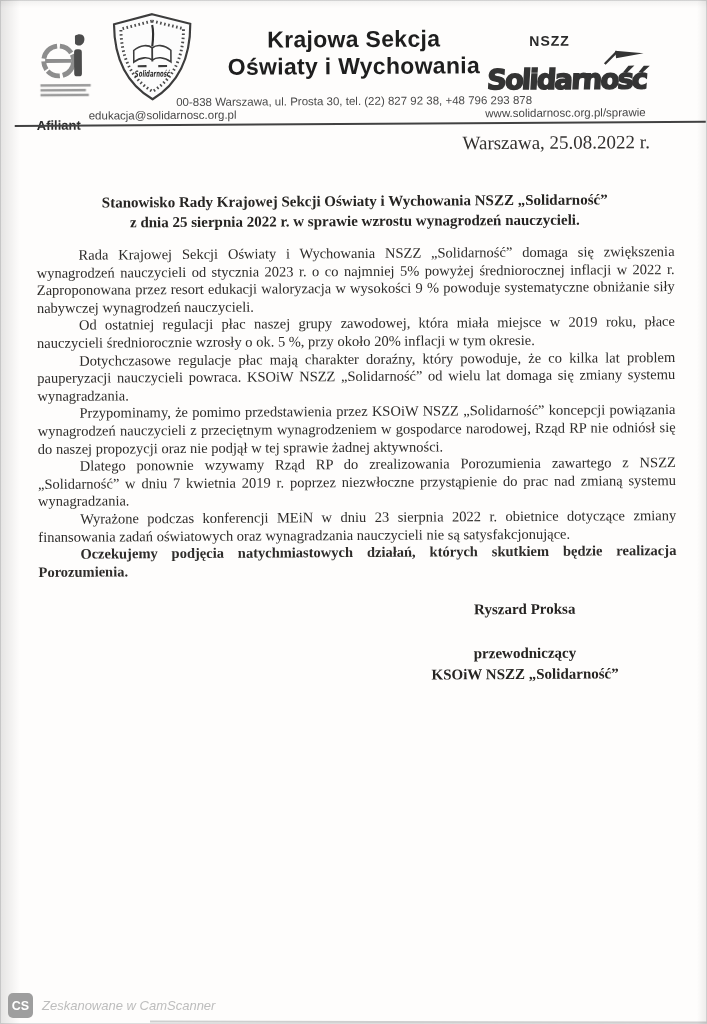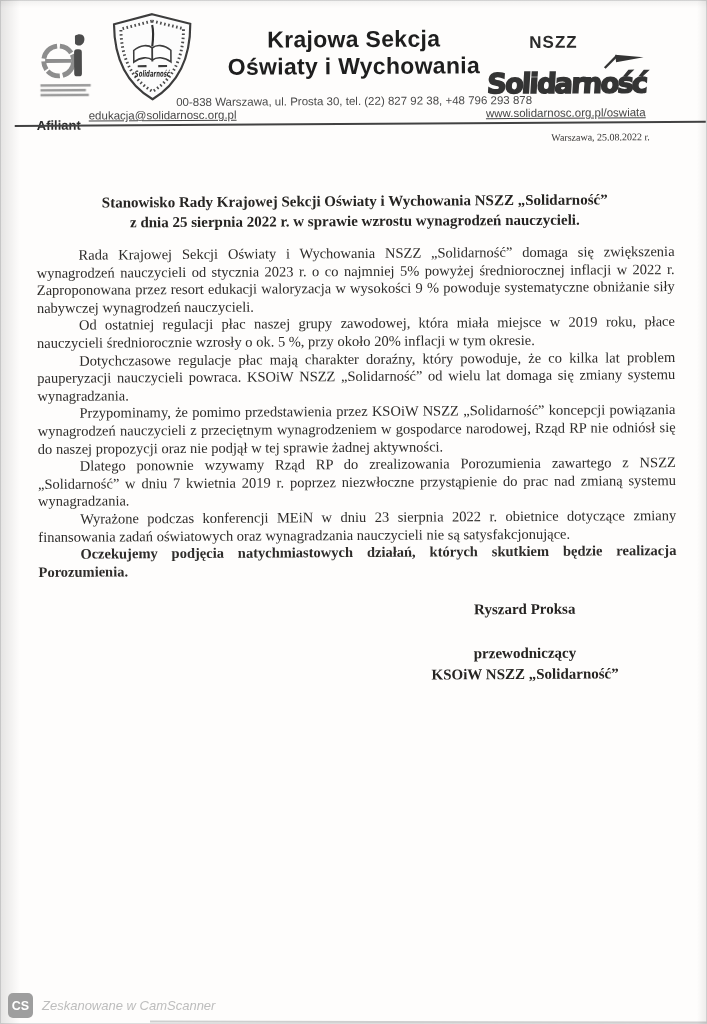--- a/index.html
+++ b/index.html
@@ -22,31 +22,31 @@
   .logo-ei{position:absolute;left:38px;top:26px;}
   .tiny-lines rect{filter:blur(.3px);}
   .afiliant{position:absolute;left:36px;top:116px;width:70px;
     font-family:"Liberation Sans","DejaVu Sans",sans-serif;font-weight:bold;font-size:13px;color:#2d2d2d;}
   .logo-shield{position:absolute;left:108px;top:10px;}
   .org-title{position:absolute;left:0;right:0;top:26px;text-align:center;
     font-family:"Liberation Sans","DejaVu Sans",sans-serif;font-weight:bold;font-size:23px;
     line-height:27px;color:#1e1e1e;letter-spacing:.3px;}
   .union-mark{position:absolute;right:36px;top:34px;width:186px;}
   .nszz{font-family:"Liberation Sans","DejaVu Sans",sans-serif;font-weight:bold;
-    font-size:17px;letter-spacing:1px;color:#2b2b2b;margin-left:44px;}
+    font-size:14px;letter-spacing:1px;color:#2b2b2b;margin-left:44px;}
   .address{position:absolute;left:0;right:0;top:95px;text-align:center;
     font-family:"Liberation Sans","DejaVu Sans",sans-serif;font-size:11.5px;color:#4a4a4a;}
   .contact-row{position:absolute;left:88px;right:62px;top:108px;display:flex;
     justify-content:space-between;font-family:"Liberation Sans","DejaVu Sans",sans-serif;
     font-size:11.5px;color:#464646;}
-  .contact-row span{text-decoration:underline;}
+  .contact-row span{}
   .rule{position:absolute;left:14px;right:2px;top:123px;height:2.4px;background:#424242;}
 
   
-  .dateline{position:absolute;top:133px;right:58px;font-size:10px;color:#33312f;}
+  .dateline{position:absolute;top:133px;right:58px;font-size:19px;color:#33312f;}
   .title-block{position:absolute;left:0;right:0;top:191px;text-align:center;
     font-weight:bold;font-size:15px;line-height:20px;color:#262422;}
   .body-block{position:absolute;left:35px;right:34px;top:245px;font-size:14.5px;
     line-height:17.6px;text-align:justify;}
   .body-block p{margin:0;text-indent:42px;}
   .body-block p.bold{font-weight:bold;}
   .signature{position:absolute;top:602px;right:50px;width:272px;text-align:center;
     font-weight:bold;font-size:15px;color:#262422;}
   .sig-name{margin-bottom:27px;}
   .sig-role{margin-bottom:4px;}
@@ -106,21 +106,21 @@
       <svg viewBox="0 0 190 52" width="180" height="50" aria-hidden="true">
         <path d="M126,16 L139,3" stroke="#343434" stroke-width="2.5" fill="none"></path>
         <path d="M137,2 L167,5 L138,10 Z" fill="#343434"></path>
         <text x="4" y="42" font-family="'DejaVu Sans',sans-serif" font-weight="bold" font-size="29" fill="#343434" stroke="#343434" stroke-width="1.6" letter-spacing="-2" textLength="168" lengthAdjust="spacingAndGlyphs" transform="skewX(-4)">Solidarność</text>
       </svg>
     </div>
 
     <div class="address">00-838 Warszawa, ul. Prosta 30, tel. (22) 827 92 38, +48 796 293 878</div>
     <div class="contact-row">
       <span>edukacja@solidarnosc.org.pl</span>
-      <span>www.solidarnosc.org.pl/oswiata</span>
+      <span>www.solidarnosc.org.pl/sprawie</span>
     </div>
     <div class="rule"></div>
 
     <div class="dateline">Warszawa, 25.08.2022 r.</div>
 
     <div class="title-block">
       <div>Stanowisko Rady Krajowej Sekcji Oświaty i Wychowania NSZZ „Solidarność”</div>
       <div>z dnia 25 sierpnia 2022 r. w sprawie wzrostu wynagrodzeń nauczycieli.</div>
     </div>
 

